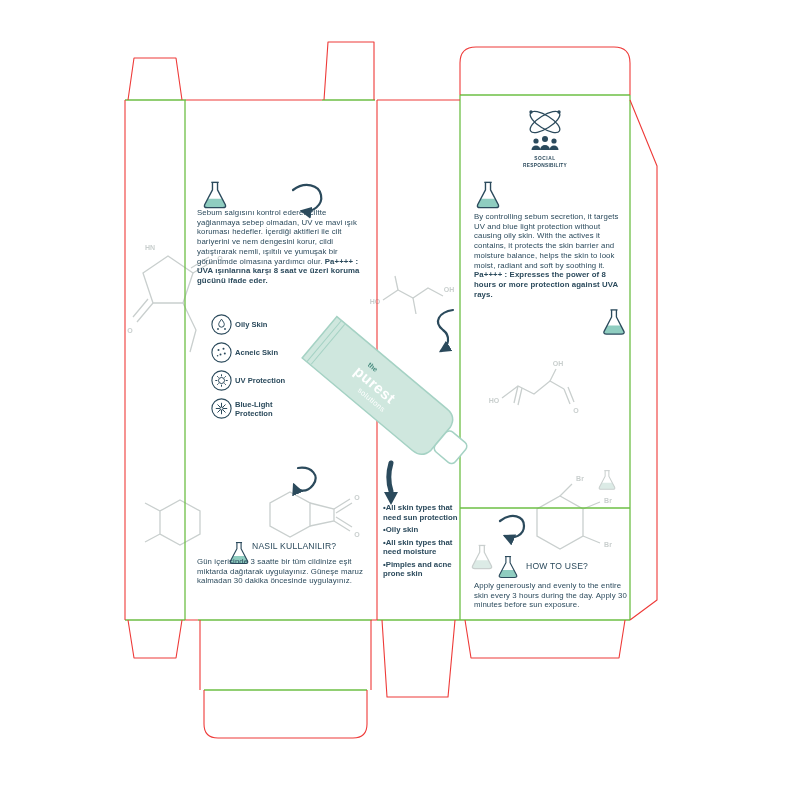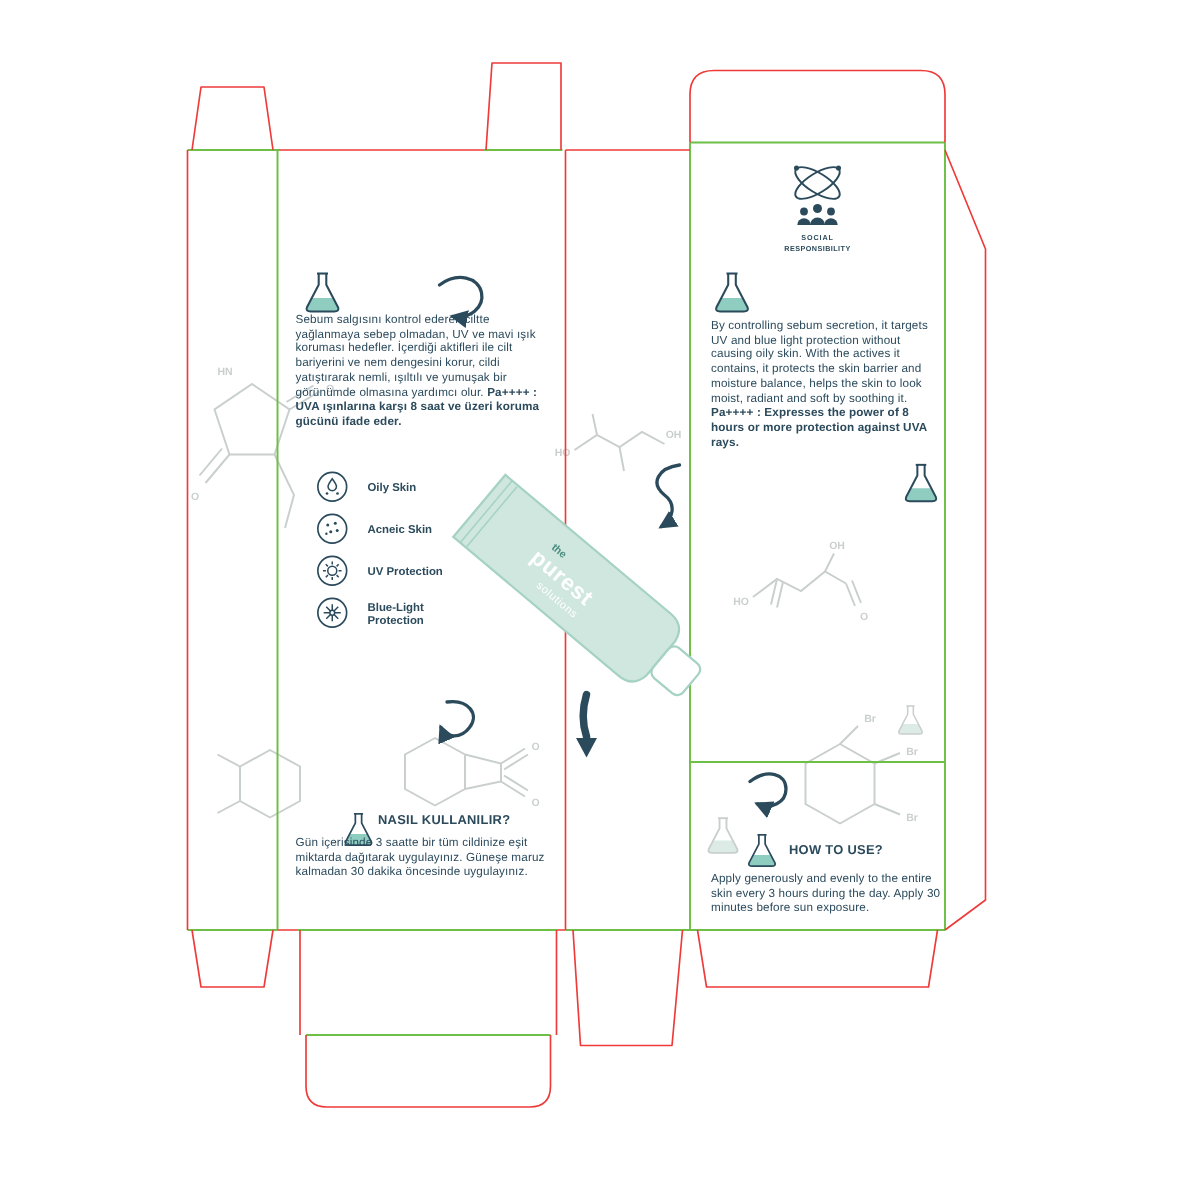--- a/index.html
+++ b/index.html
@@ -2,22 +2,22 @@
 <html><head>
 <meta charset="utf-8">
 <style>
   html,body{margin:0;padding:0;background:#fff;}
   .canvas{position:relative;width:800px;height:800px;background:#ffffff;
           font-family:"Liberation Sans",sans-serif;color:#2b4a5c;overflow:hidden;}
   .abs{position:absolute;}
   .para{font-size:7.8px;line-height:9.7px;font-weight:500;color:#2b4a5c;letter-spacing:.1px;}
   .para .b{font-weight:bold;}
   .bullets div{font-size:7.8px;line-height:9.5px;font-weight:600;margin-bottom:3px;color:#2b4a5c;}
-  .heading{font-size:8.6px;font-weight:bold;letter-spacing:.2px;color:#2b4a5c;text-align:right;}
-  .feat{display:flex;align-items:center;gap:12px;margin-bottom:5px;}
+  .heading{font-size:8.6px;font-weight:normal;letter-spacing:.2px;color:#2b4a5c;text-align:right;}
+  .feat{display:flex;align-items:center;gap:2px;margin-bottom:5px;}
   .feat .lbl{font-size:7.6px;font-weight:600;line-height:9px;width:62px;color:#2b4a5c;}
   .footer{font-size:15.5px;font-weight:600;color:#1b7080;letter-spacing:.2px;}
 </style>
 </head>
 <body>
 
 <div class="canvas">
 
   <svg class="abs" style="left:0;top:0" width="800" height="800" viewBox="0 0 800 800">
     <defs>
@@ -204,20 +204,26 @@
         <circle cx="11.5" cy="11.5" r="1.6" fill="#ffffff" stroke="#2b4a5c" stroke-width="1"></circle>
       </svg>
       <span class="lbl">Blue-Light Protection</span>
     </div>
   </div>
 
   <div class="abs heading" style="left:252px;top:541px">NASIL KULLANILIR?</div>
   <div class="abs para" style="left:197px;top:557px;width:172px">Gün içerisinde 3 saatte bir tüm cildinize eşit miktarda dağıtarak uygulayınız. Güneşe maruz kalmadan 30 dakika öncesinde uygulayınız.</div>
 
 
+  <div class="abs bullets" style="left:383px;top:503px;width:77px">
+    <div>•All skin types that need sun protection</div>
+    <div>•Oily skin</div>
+    <div>•All skin types that need moisture</div>
+    <div>•Pimples and acne prone skin</div>
+  </div>
 
   <div class="abs para" style="left:474px;top:212px;width:152px">
     <span>By controlling sebum secretion, it targets UV and blue light protection without causing oily skin. With the actives it contains, it protects the skin barrier and moisture balance, helps the skin to look moist, radiant and soft by soothing it. </span><span class="b">Pa++++ : Expresses the power of 8 hours or more protection against UVA rays.</span>
   </div>
 
   <div class="abs heading" style="left:526px;top:561px">HOW TO USE?</div>
   <div class="abs para" style="left:474px;top:581px;width:158px">Apply generously and evenly to the entire skin every 3 hours during the day. Apply 30 minutes before sun exposure.</div>
 
 
 </div>

